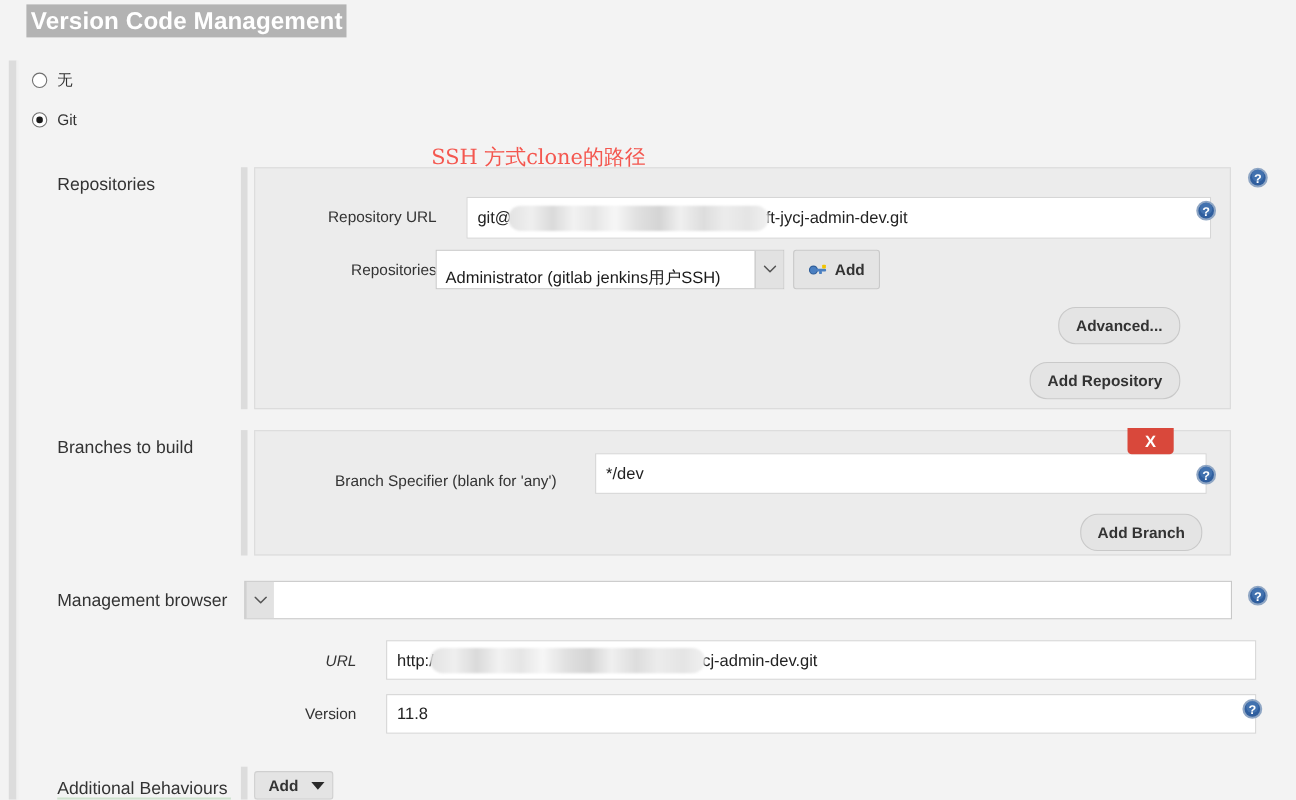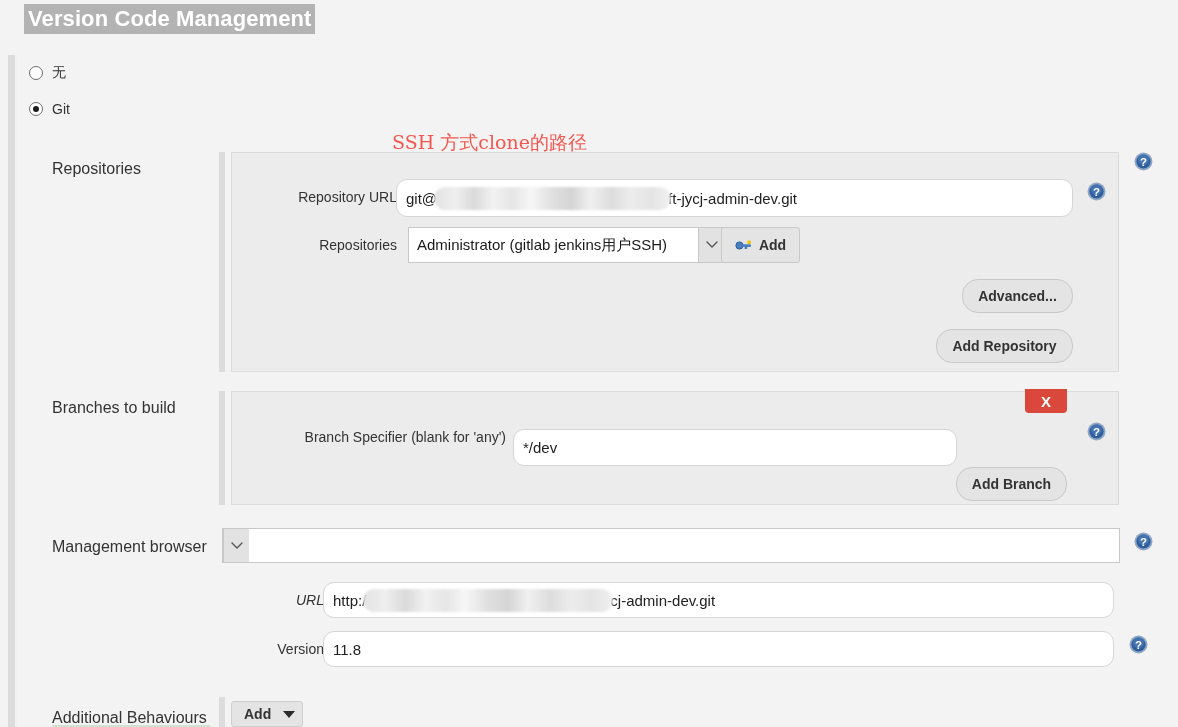--- a/index.html
+++ b/index.html
@@ -107,28 +107,29 @@
     position: absolute;
     font-size: 14px;
     color: #333;
     white-space: nowrap;
     text-align: right;
   }
   .textfield {
     position: absolute;
     background: #ffffff;
     border: 1px solid #d6d6d6;
-    border-radius: 11px;
+    border-radius: 0;
     font-size: 15px;
     color: #222;
     padding: 0 9px;
     display: flex;
     align-items: center;
     overflow: hidden;
     white-space: nowrap;
+    margin-left: 28px;
   }
   .textfield.with-redact { padding: 0; }
   .tf-pre, .tf-post {
     font-size: 15px;
     color: #222;
     white-space: nowrap;
     flex: none;
   }
   .tf-pre { padding-left: 9px; }
 
@@ -285,21 +286,21 @@
   <div class="field-label" style="left:35px; top:36px; width:130px;">Repository URL</div>
 
   <div class="textfield with-redact" style="left:164px; top:26px; width:677px; height:38px;">
     <span class="tf-pre">git@</span>
     <span class="redact" style="width:237px;"></span>
     <span class="tf-post">ft-jycj-admin-dev.git</span>
   </div>
 
   <div class="field-label" style="left:35px; top:84px; width:130px;">Repositories</div>
 
-  <div class="selectbox" style="left:176px; top:74px; width:317px; height:36px;">
+  <div class="selectbox" style="left:164px; top:74px; width:317px; height:36px;align-items:flex-end;">
     <span class="sel-text">Administrator (gitlab jenkins用户SSH)</span>
     <span class="sel-arrow">
       <svg width="12" height="8" viewBox="0 0 12 8">
         <path d="M1 1 L6 6 L11 1" stroke="#555" stroke-width="1.4" fill="none" stroke-linecap="round" stroke-linejoin="round"></path>
       </svg>
     </span>
   </div>
 
   <div class="btn" style="left:489px; top:74px; width:79px; height:36px;">
     <span class="key-icon">
@@ -340,25 +341,25 @@
   </svg>
 </div>
 
 <div class="row-label" style="left:52px; top:399px;">Branches to build</div>
 <div class="row-bar" style="left:219px; top:391px; height:114px;"></div>
 
 <div class="panel" style="left:231px; top:391px; width:888px; height:114px;">
 
   <div class="field-label" style="left:34px; top:37px; width:240px;">Branch Specifier (blank for 'any')</div>
 
-  <div class="textfield" style="left:281px; top:37px; width:444px; height:37px;text-align:center;">
+  <div class="textfield" style="left:281px; top:20px; width:556px; height:37px;text-align:center;">
     <span>*/dev</span>
   </div>
 
-  <div class="btn plain" style="left:724px; top:75px; width:111px; height:34px;">
+  <div class="btn plain" style="left:750px; top:75px; width:111px; height:34px;">
     <span>Add Branch</span>
   </div>
 </div>
 
 <div class="btn-x" style="left:1025px; top:389px; width:42px; height:24px;">
   <span>X</span>
 </div>
 
 <div class="help" style="left:1087px; top:422px;">
   <svg width="19" height="19" viewBox="0 0 19 19">

